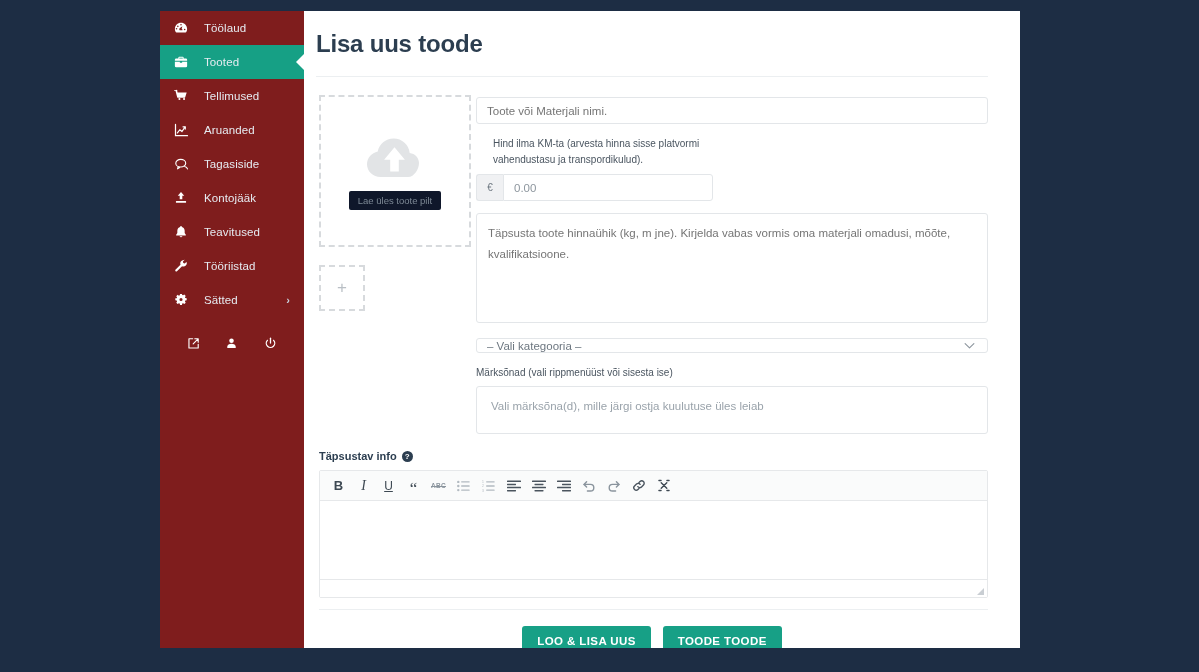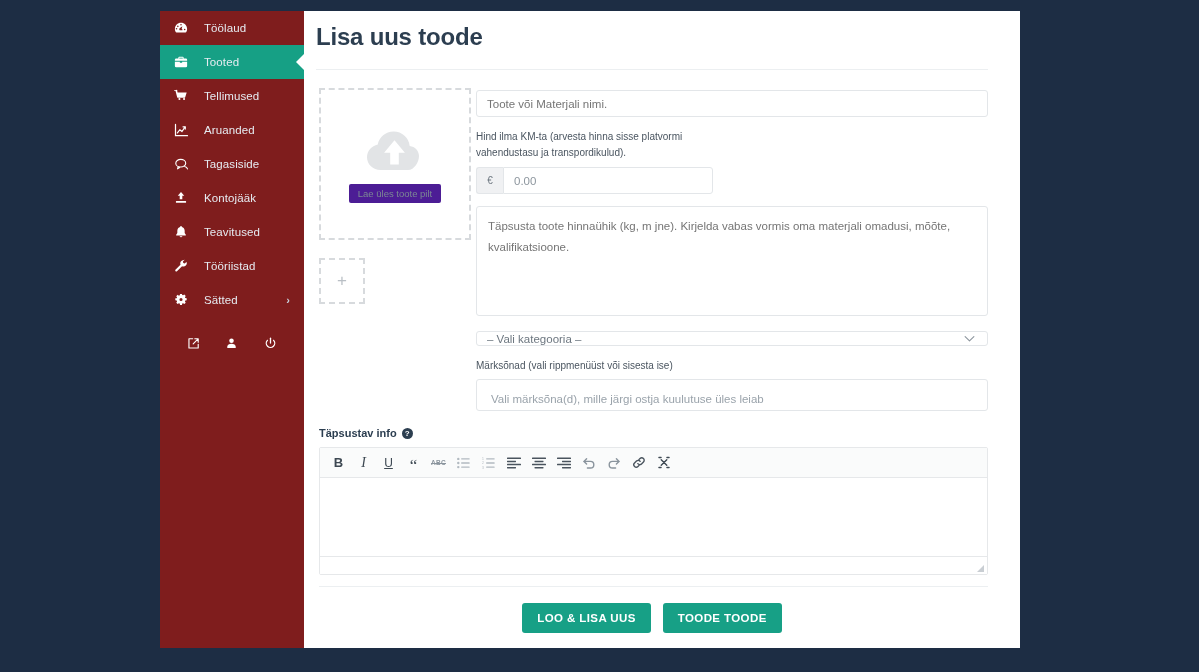--- a/index.html
+++ b/index.html
@@ -79,21 +79,21 @@
     align-items: center;
     height: 40px;
     padding: 0 14px;
     margin-top: 6px;
   }
   #sidebar-footer .fico { color:#ffffff; cursor:pointer; display:flex; }
 
   
   #main {
     flex: 1 1 auto;
-    padding: 0 32px 0 12px;
+    padding: 7px 32px 0 12px;
     position: relative;
     overflow: hidden;
   }
   #page-title {
     font-size: 24px;
     font-weight: bold;
     color: #2c3e50;
     margin: 12px 0 0 0;
     letter-spacing: -.2px;
   }
@@ -113,21 +113,21 @@
     width: 152px; height: 152px;
     border: 2px dashed #d7dadd;
     display: flex;
     flex-direction: column;
     align-items: center;
     justify-content: center;
     cursor: pointer;
   }
   #dropzone .cloud { margin-bottom: 6px; }
   #upload-caption {
-    background: #4c1d95;
+    background: #0f172a;
     color: #7c8894;
     font-size: 9.5px;
     padding: 4px 9px;
     border-radius: 2px;
   }
   #add-more {
     width: 46px; height: 46px;
     border: 2px dashed #d7dadd;
     margin-top: 18px;
     display: flex; align-items: center; justify-content: center;
@@ -147,21 +147,21 @@
     font-size: 11.5px;
     color: #9aa3ab;
     padding: 0 10px;
     outline: none;
     font-family: "Liberation Sans", sans-serif;
   }
   .field-label {
     font-size: 10px;
     color: #4a5560;
     line-height: 16px;
-    margin: 12px 0 6px 0;
+    margin: 12px 0 6px 17px;
     max-width: 260px;
   }
   #price-group { display: flex; width: 237px; }
   #price-prefix {
     width: 27px; height: 27px;
     background: #f0f1f3;
     border: 1px solid #e3e6e9;
     border-right: none;
     border-radius: 3px 0 0 3px;
     display: flex; align-items: center; justify-content: center;
@@ -208,21 +208,21 @@
     align-items: center;
     cursor: pointer;
   }
   #cat-select .caret {
     position: absolute; right: 12px; top: 50%;
     transform: translateY(-55%);
     color: #8d969e; font-size: 11px;
   }
   #tags-box {
     width: 100%;
-    height: 32px;
+    height: 48px;
     border: 1px solid #e3e6e9;
     border-radius: 3px;
     background: #fff;
     font-size: 11.5px;
     color: #9aa3ab;
     padding: 13px 14px 0 14px;
     cursor: text;
   }
 
   

